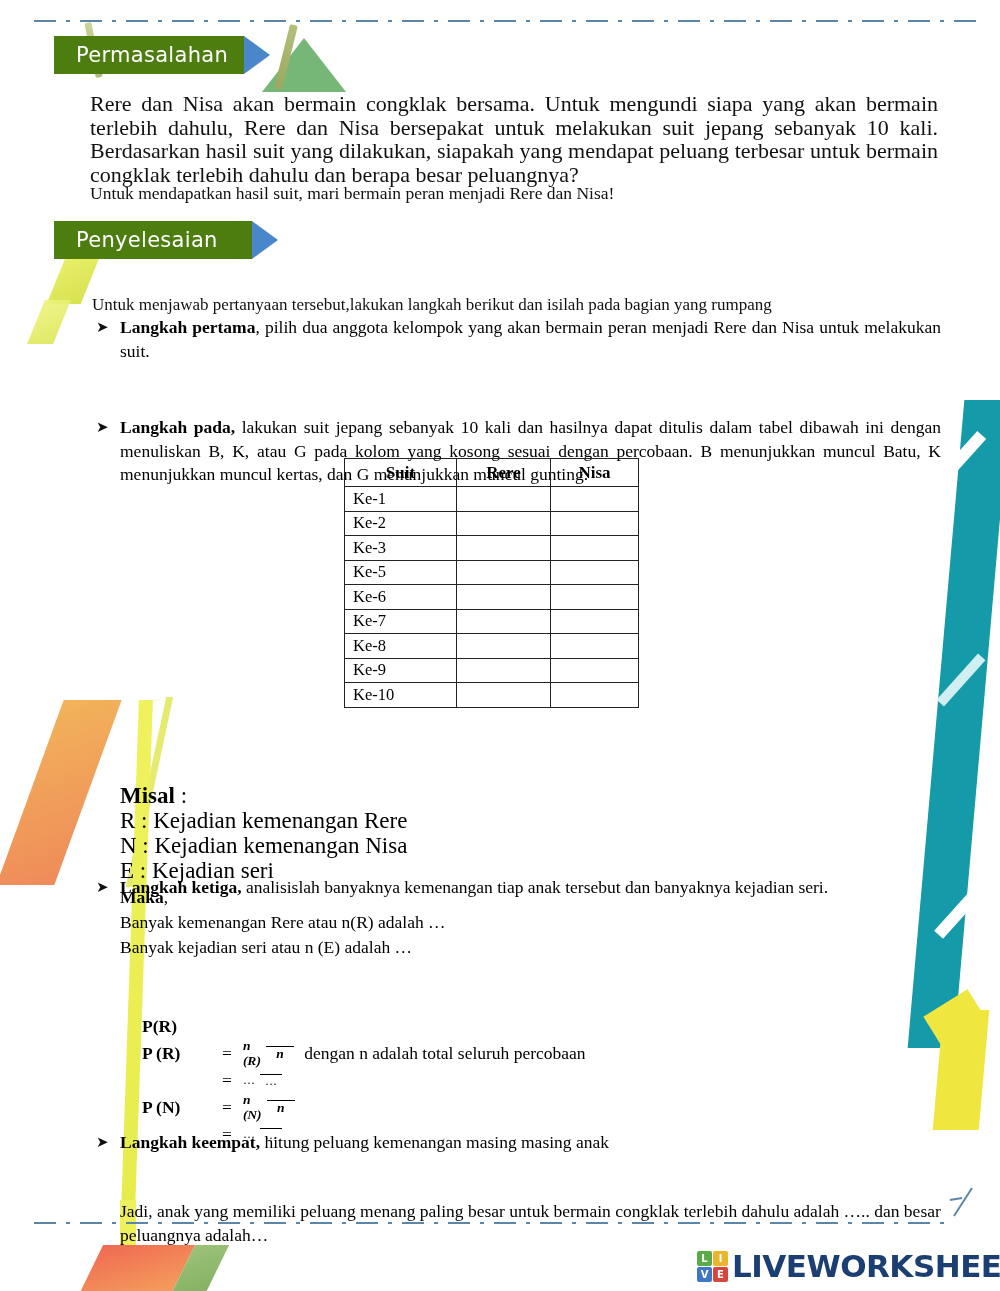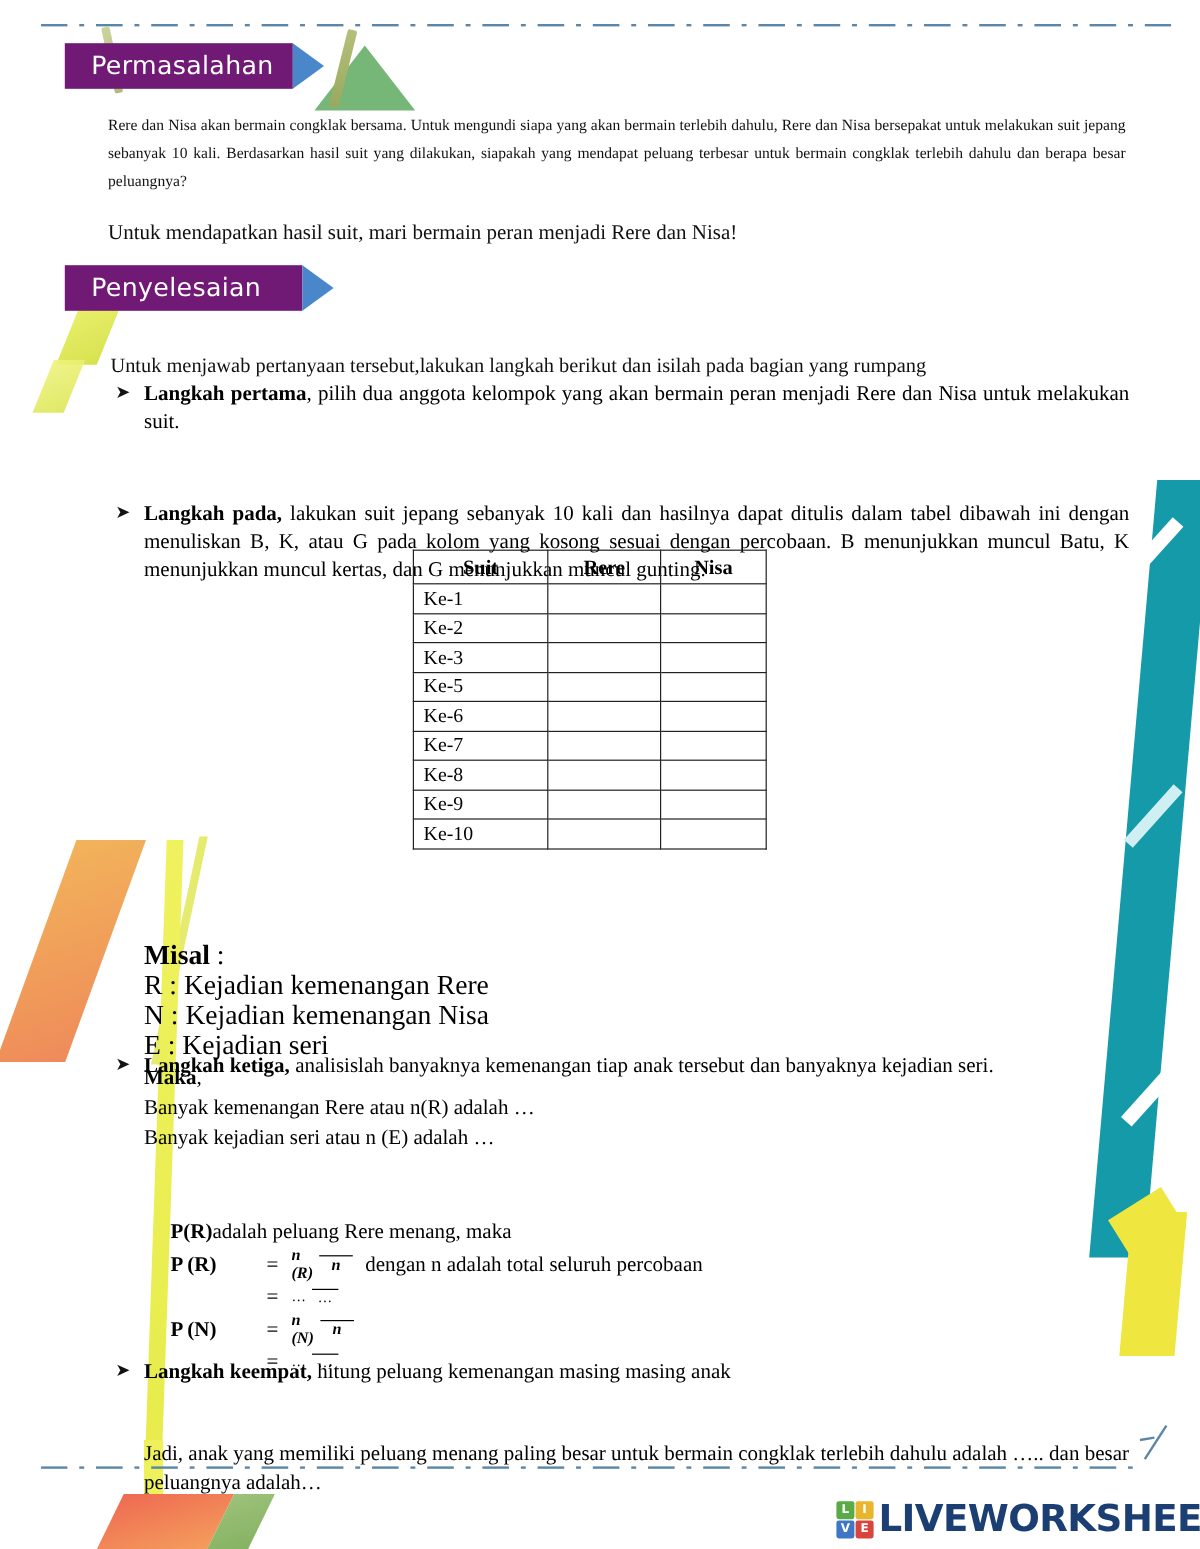--- a/index.html
+++ b/index.html
@@ -165,40 +165,40 @@
   .banner {
     position: absolute;
     height: 38px;
     display: flex;
     align-items: center;
     color: #ffffff;
     font-family: "DejaVu Sans", sans-serif;
     font-size: 21px;
     letter-spacing: .3px;
     padding-left: 22px;
-    background: #701a75;
+    background: #4d7c0f;
     z-index: 5;
   }
   .banner::after {
     content: "";
     position: absolute;
     right: -26px; top: 0;
     width: 0; height: 0;
     border-top: 19px solid transparent;
     border-bottom: 19px solid transparent;
     border-left: 26px solid #4a86ca;
   }
   #banner-permasalahan { left: 54px; top: 36px; width: 168px; }
   #banner-penyelesaian { left: 54px; top: 221px; width: 176px; }
 
   
   .content { position: absolute; z-index: 4; }
 
   .para {
-    font-size: 13px;
+    font-size: 22px;
     line-height: 23.5px;
     text-align: justify;
     color: #111;
   }
   #intro-para { left: 90px; top: 92px; width: 848px; }
   #intro-line2 { left: 90px; top: 182px; width: 848px; font-size:17.5px; line-height:23.5px;}
 
   #solve-intro { left: 92px; top: 293px; width: 850px; font-size: 17px; line-height: 23px;}
 
   .step {
@@ -463,21 +463,20 @@
   <span class="step-bullet">➤</span>
   <span class="step-text">
     <span class="b">Langkah keempat,</span><span> hitung peluang  kemenangan masing masing anak</span>
   </span>
 </div>
 
 <div class="content" id="formula-block">
 
   <div class="f-row">
     <span class="b">P(R)</span>
-      <span> adalah peluang Rere menang, maka</span>
   </div>
 
   <div class="f-row">
     <span class="f-lbl">P (R)</span>
     <span class="f-eq">=</span>
     <span class="frac">
       <span class="num">n (R)</span>
       <span class="den">n</span>
     </span>
     <span class="f-note">dengan n adalah total seluruh percobaan</span>

